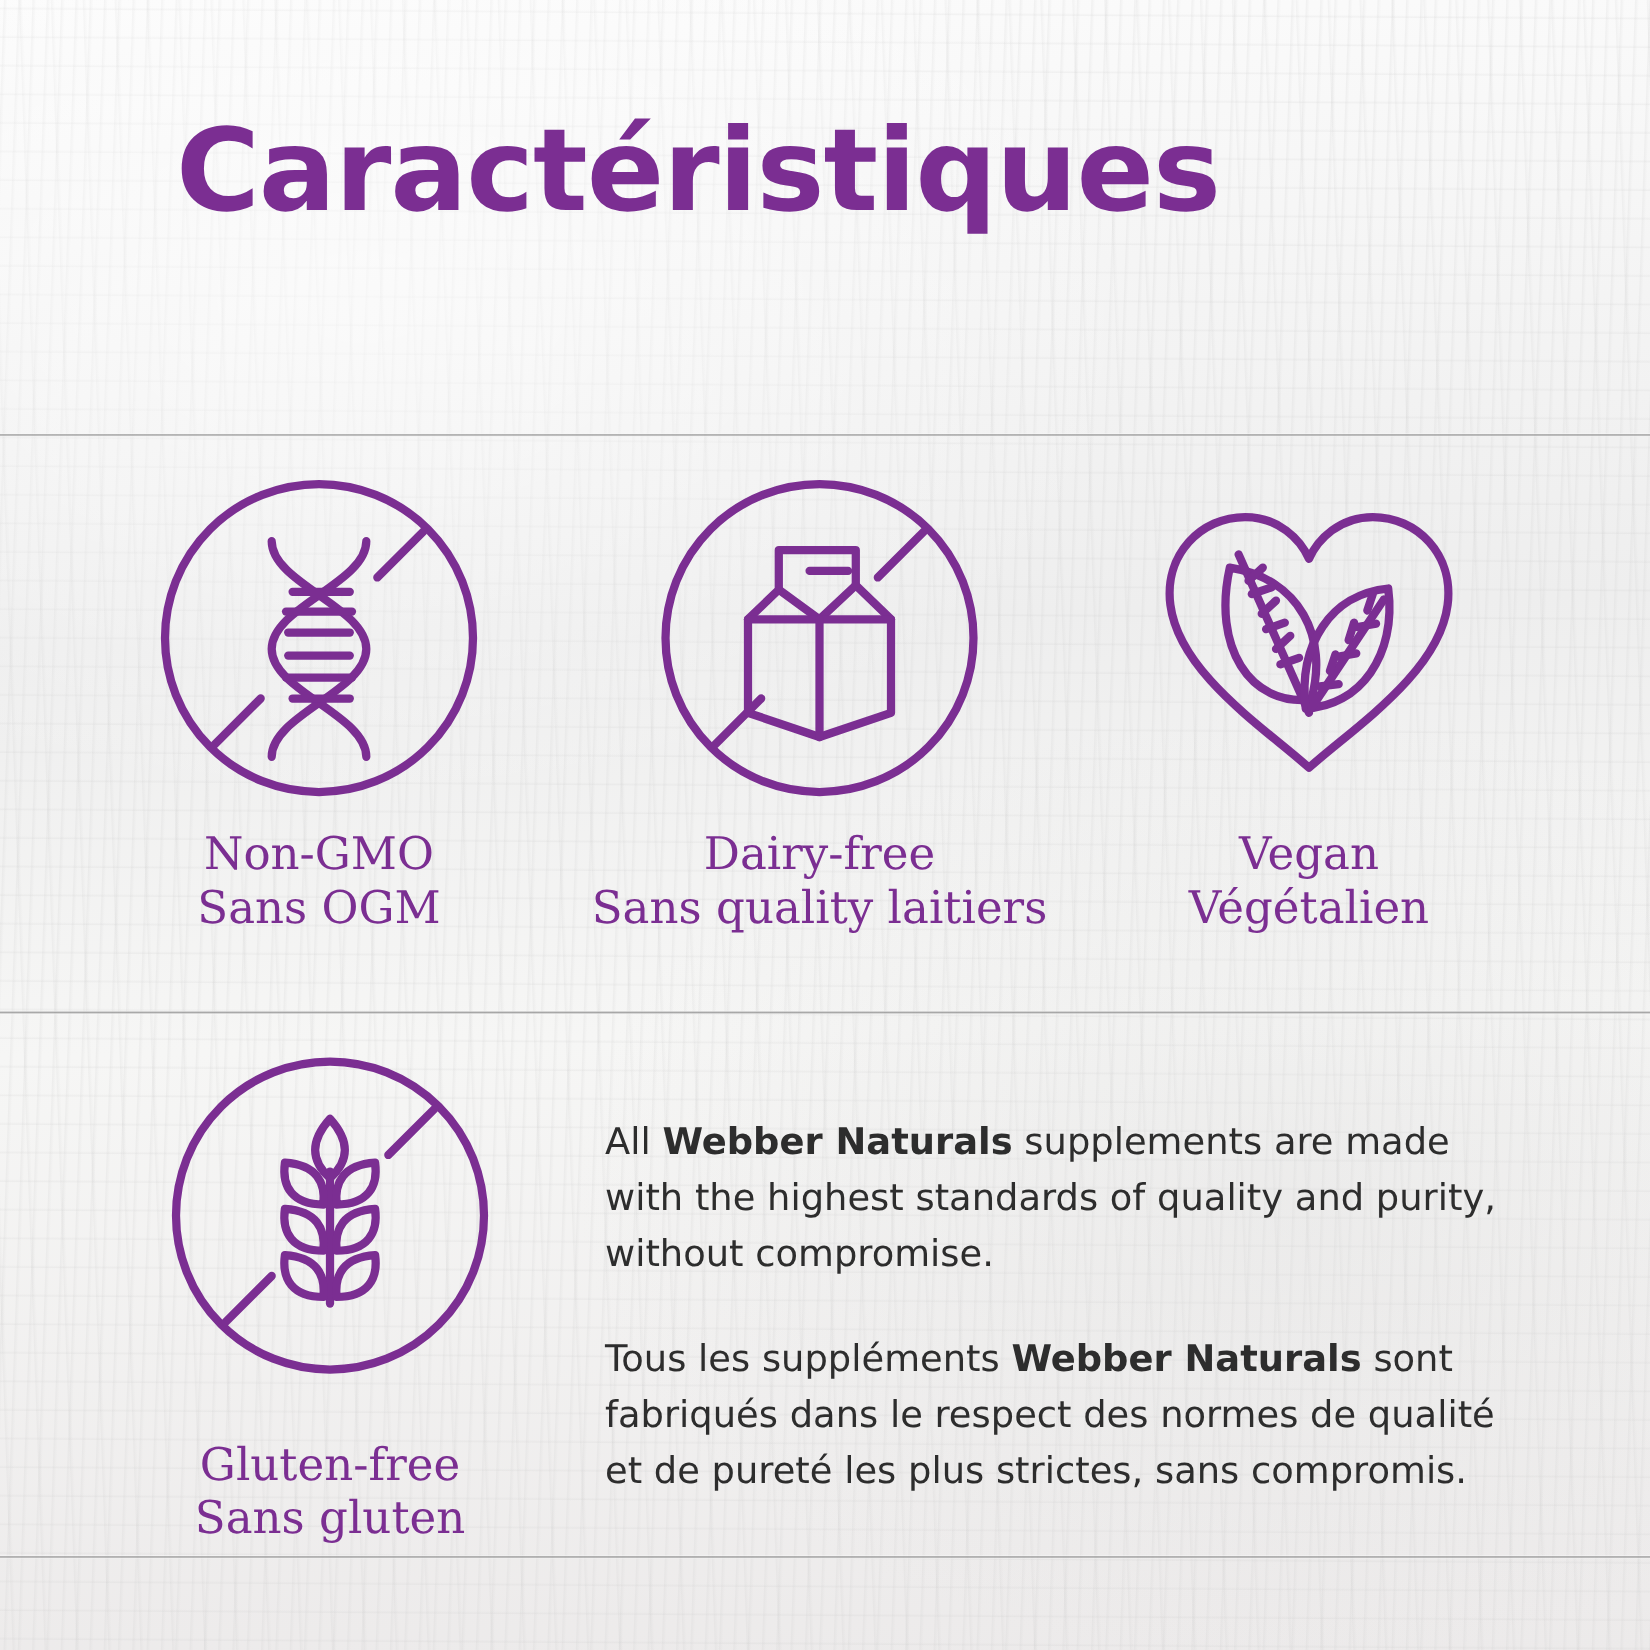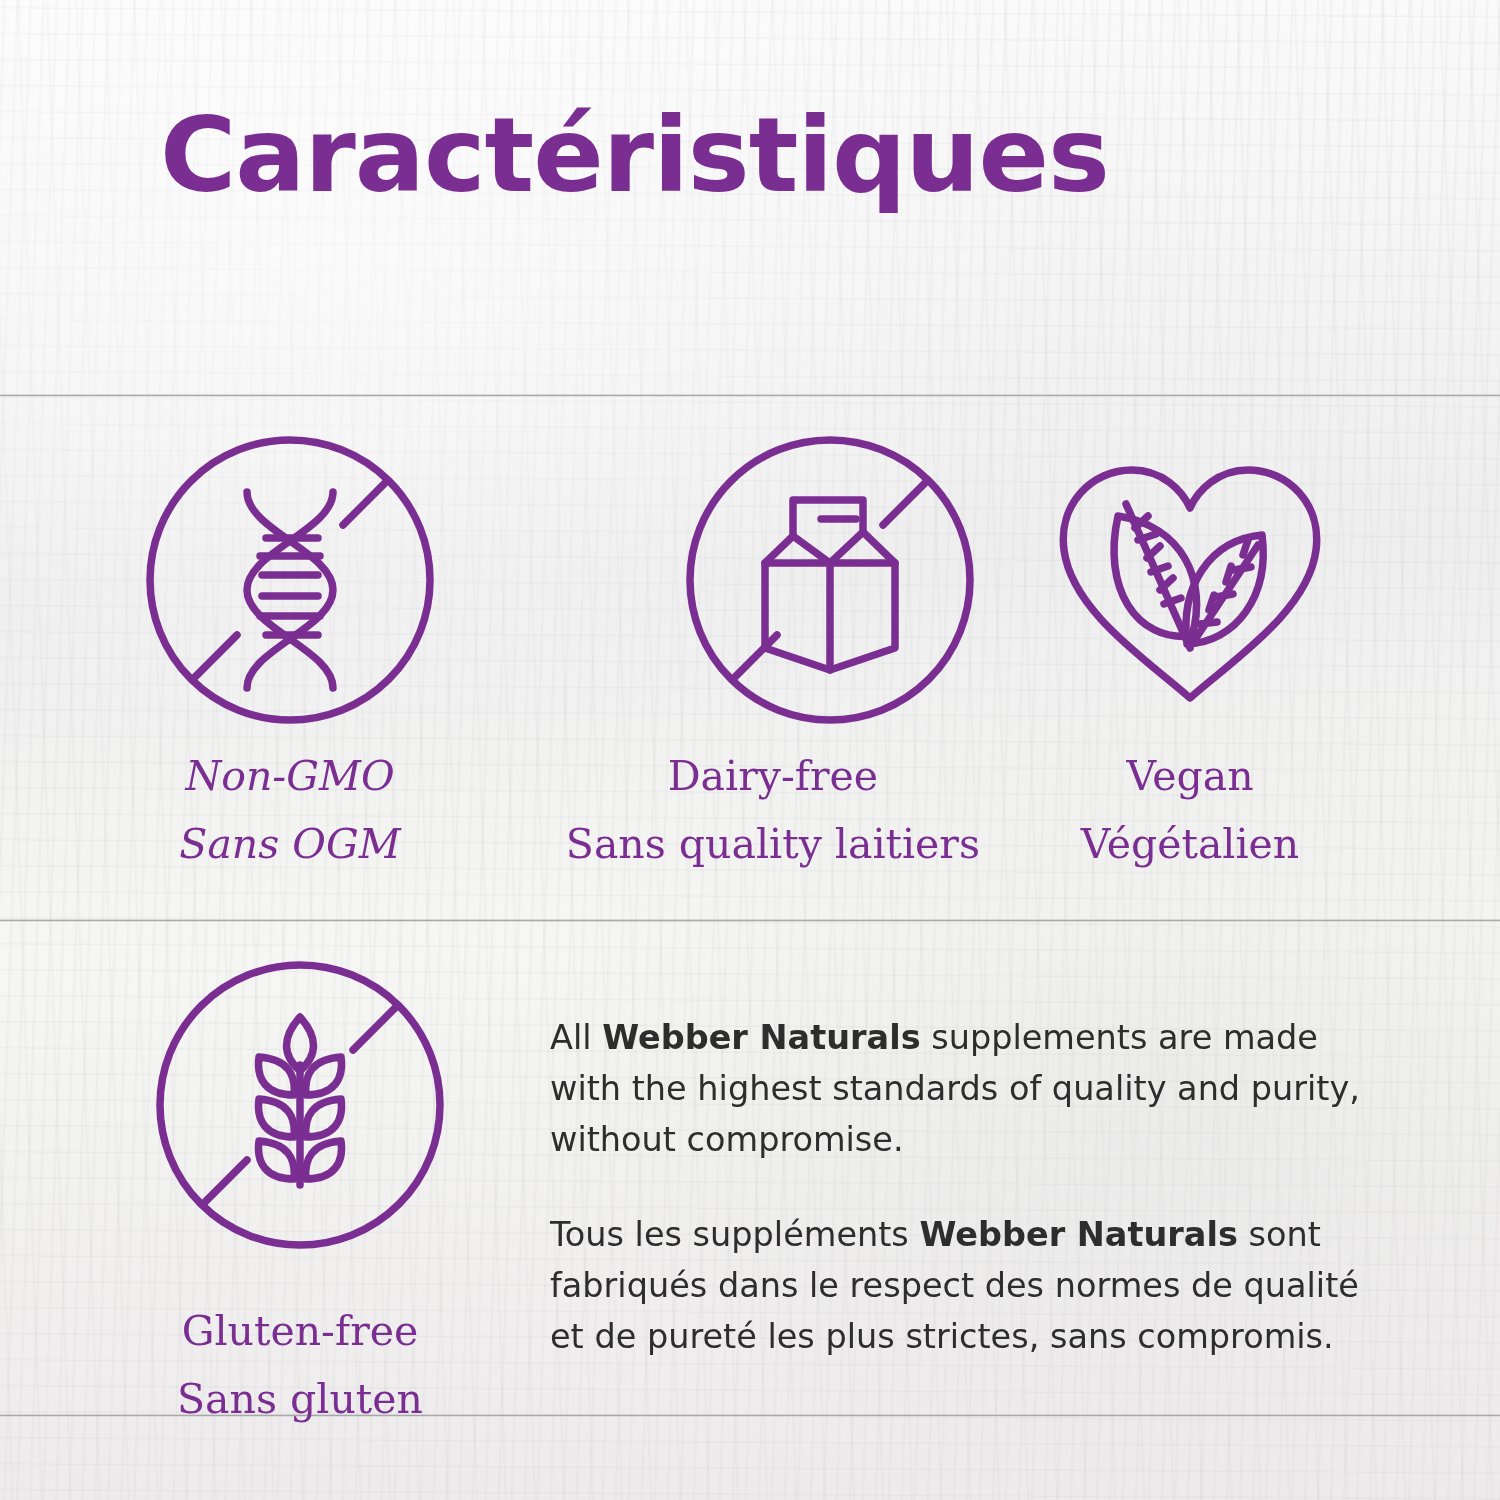--- a/index.html
+++ b/index.html
@@ -96,38 +96,38 @@
     left: 0;
     top: 430px;
     width: 1500px;
     display: flex;
   }
   .cell {
     display: flex;
     flex-direction: column;
     align-items: center;
   }
-  .cell.c1 { width: 440px; margin-left: 70px; font-style: italic; }
-  .cell.c2 { width: 470px; align-items: flex-end; }
+  .cell.c1 { width: 440px; margin-left: 70px; }
+  .cell.c2 { width: 470px; }
   .cell.c3 { width: 420px; }
 
   .icon-wrap { width: 300px; height: 300px; }
   .icon-wrap svg { width: 100%; height: 100%; display: block; }
 
   .feature-label {
     margin-top: 22px;
     text-align: center;
     color: #7b2e92;
     font-family: "DejaVu Serif", serif;
     font-size: 41px;
     line-height: 1.20;
     white-space: nowrap;
   }
   .feature-label .fl-en { display: block; }
-  .feature-label .fl-fr { display: block; margin-top: 19px; }
+  .feature-label .fl-fr { display: block; }
 
   
   .row-bottom {
     position: absolute;
     left: 0;
     top: 955px;
     width: 1500px;
     display: flex;
   }
   .bottom-left {

